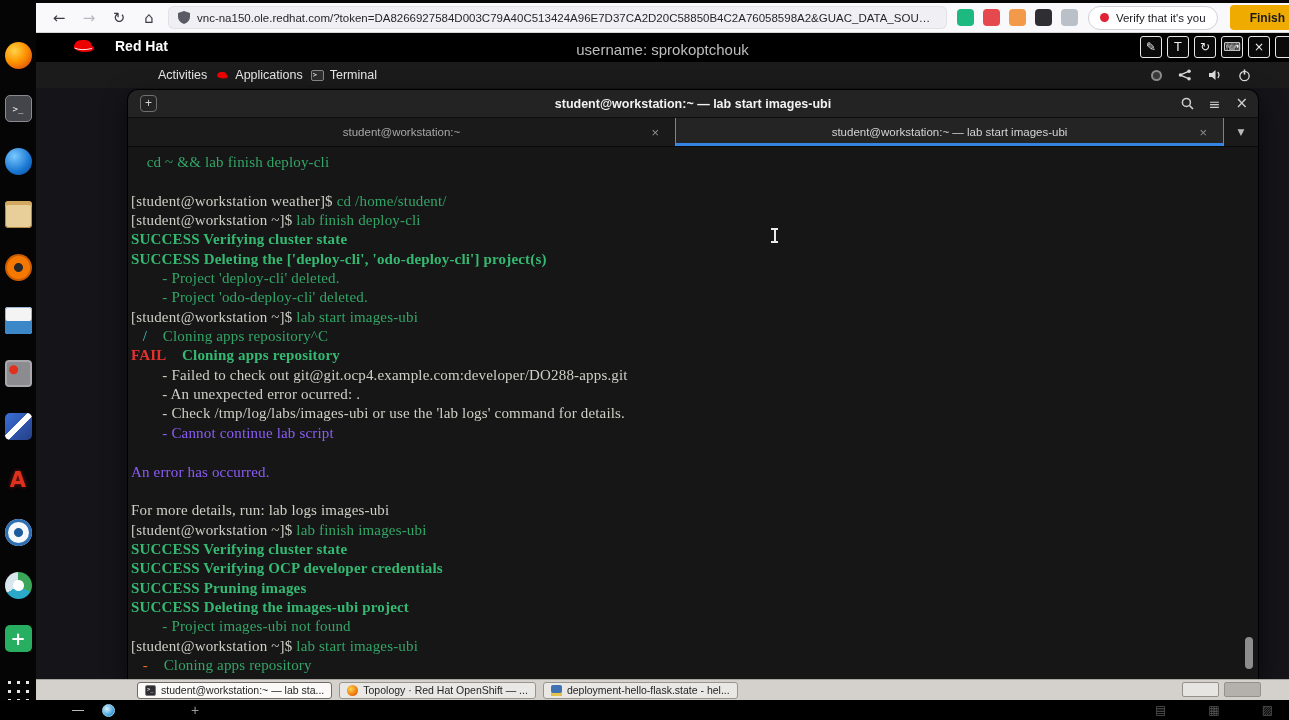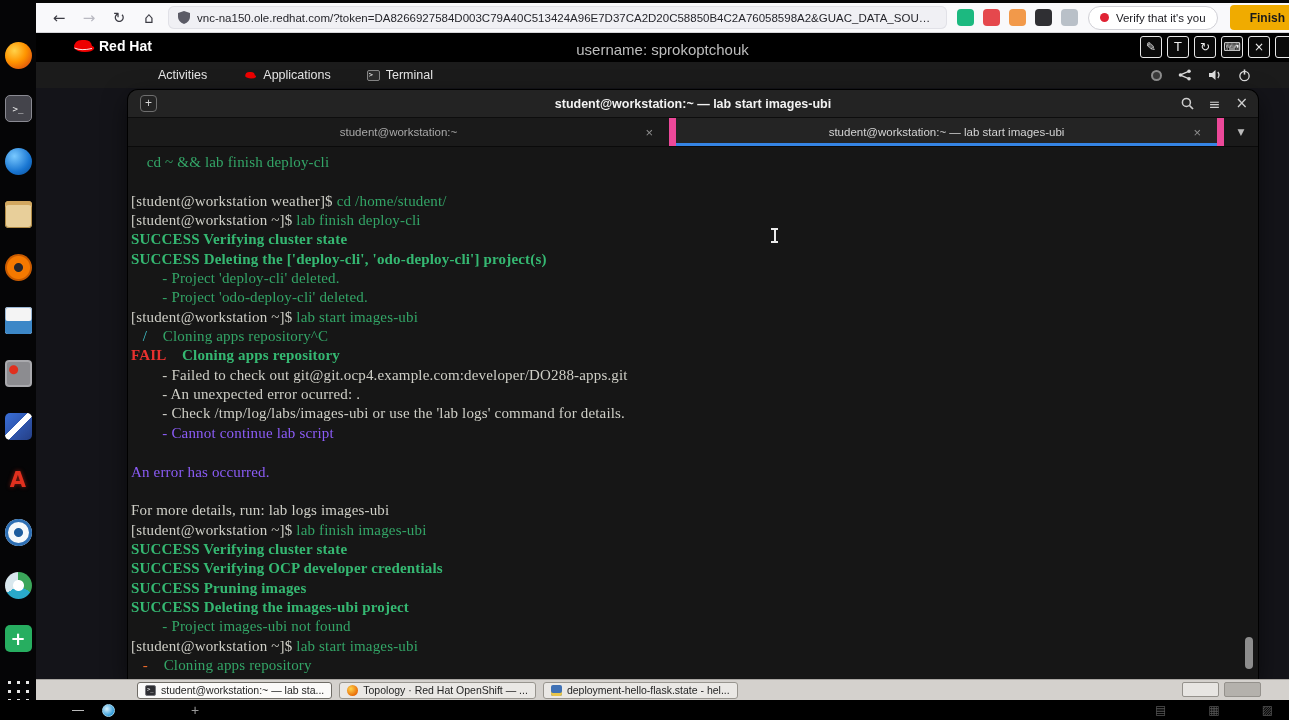--- a/index.html
+++ b/index.html
@@ -57,32 +57,32 @@
   #finish-btn {
     height:25px; background:#f0ab00; color:#1a1a1a; font-size:12px; font-weight:bold;
     display:flex; align-items:center; padding:0 20px; border-radius:4px; white-space:nowrap;
     flex:0 0 auto; margin-left:2px; margin-right:-16px; cursor:pointer;
   }
 
   
   #remote { position:absolute; left:36px; top:33px; right:0; bottom:20px; background:#141419; overflow:hidden; }
 
   #banner { position:absolute; left:0; top:0; right:0; height:29px; background:#000; }
-  #brand { position:absolute; left:34px; top:4px; display:flex; align-items:center; gap:3px; }
+  #brand { position:absolute; left:34px; top:4px; display:flex; align-items:center; gap:19px; }
   #brand .brand-text { color:#fff; font-weight:bold; font-size:14px; }
   #banner-user { position:absolute; left:50%; top:8px; transform:translateX(-50%); color:#bdbdbd; font-size:15px; }
   #banner-icons { position:absolute; right:-8px; top:3px; display:flex; gap:5px; }
   .banner-icon {
     width:22px; height:22px; border:1px solid #e8e8e8; border-radius:3px; color:#efefef;
     display:flex; align-items:center; justify-content:center; font-size:12px;
     font-family:"DejaVu Sans", sans-serif; cursor:pointer; background:#0a0a0a;
   }
 
   #gnomebar { position:absolute; left:0; top:29px; right:0; height:26px; background:#1b1b1b; color:#e6e6e6; font-size:12.5px; }
-  #gb-left { position:absolute; left:122px; top:0; height:100%; display:flex; align-items:center; gap:36px; }
+  #gb-left { position:absolute; left:122px; top:0; height:100%; display:flex; align-items:center; gap:8px; }
   .gb-menu { display:flex; align-items:center; gap:6px; cursor:pointer; }
   .mini-term { width:13px; height:11px; background:#2d2d2d; border:1px solid #888; border-radius:2px;
     color:#fff; font-size:7px; line-height:9px; padding-left:1px; font-family:"DejaVu Sans Mono", monospace; }
   #gb-clock { position:absolute; left:50%; top:0; height:100%; transform:translateX(-50%); display:flex; align-items:center; font-weight:bold; cursor:pointer;margin-top:28px; }
   #gb-right { position:absolute; right:38px; top:0; height:100%; display:flex; align-items:center; gap:16px; }
   .status-icon { display:flex; align-items:center; cursor:pointer; }
   .rec-circle { width:11px; height:11px; border-radius:50%; background:#3a3a3a; border:2px solid #8e8e8e; }
 
   
   #terminal {
@@ -92,21 +92,21 @@
   #term-header { position:relative; height:28px; background:#232323; border-radius:10px 10px 0 0; border-bottom:1px solid #0d0d0d; display:flex; align-items:center; }
   #term-title { position:absolute; left:50%; transform:translateX(-50%); color:#f2f2f2; font-weight:bold; font-size:12.5px; white-space:nowrap; }
   #new-tab-btn { margin-left:12px; width:17px; height:17px; border:1px solid #6f6f6f; border-radius:4px; color:#d8d8d8; font-size:12px; line-height:14px; text-align:center; cursor:pointer; }
   #term-header-right { position:absolute; right:10px; display:flex; gap:15px; align-items:center; color:#cfcfcf; }
   .hdr-icon { cursor:pointer; display:flex; align-items:center; font-family:"DejaVu Sans", sans-serif; }
   .hdr-close { font-size:15px; line-height:15px; }
   .hdr-menu { font-size:14px; }
 
   #term-tabs { height:29px; display:flex; background:#1a1a1a; border-bottom:1px solid #0a0a0a; }
   .term-tab { flex:1 1 0; position:relative; display:flex; align-items:center; justify-content:center;
-    font-size:11.5px; color:#a8a8a8; border-right:7px solid #ec4899; cursor:pointer; }
+    font-size:11.5px; color:#a8a8a8; border-right:1px solid #ec4899; cursor:pointer; }
   .term-tab.active { background:#242424; color:#d4d4d4; box-shadow:inset 0 -3px 0 #3584e4; }
   .tab-close { position:absolute; right:16px; color:#8f8f8f; font-size:13px; cursor:pointer; }
   #tab-chevron { flex:0 0 34px; display:flex; align-items:center; justify-content:center; color:#bbb; font-size:9px; cursor:pointer; font-family:"DejaVu Sans", sans-serif; }
 
   #term-body {
     position:absolute; top:58px; bottom:0; left:0; right:0; overflow:hidden;
     padding:5px 0 0 3px; white-space:pre;
     font-family:Liberation Serif, serif; font-size:15px; line-height:19.35px; letter-spacing:0.17px;
   }
   .tline { height:19.35px; }

